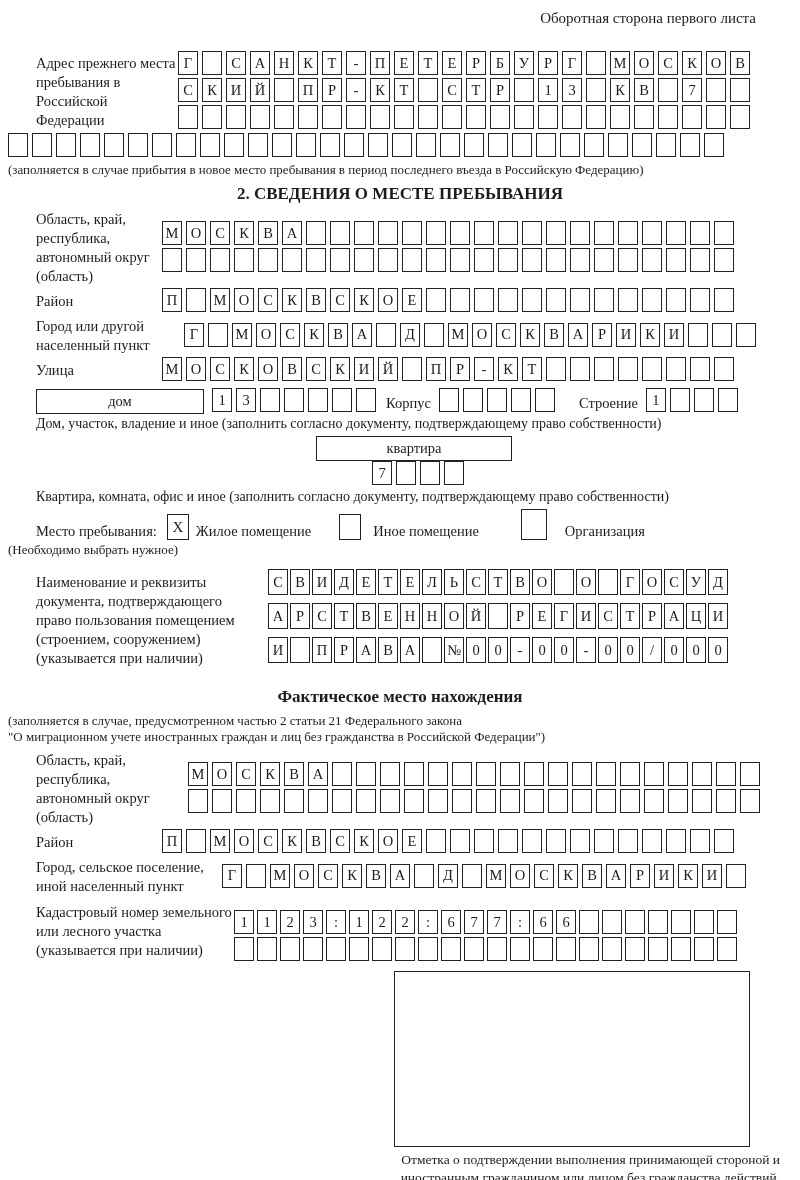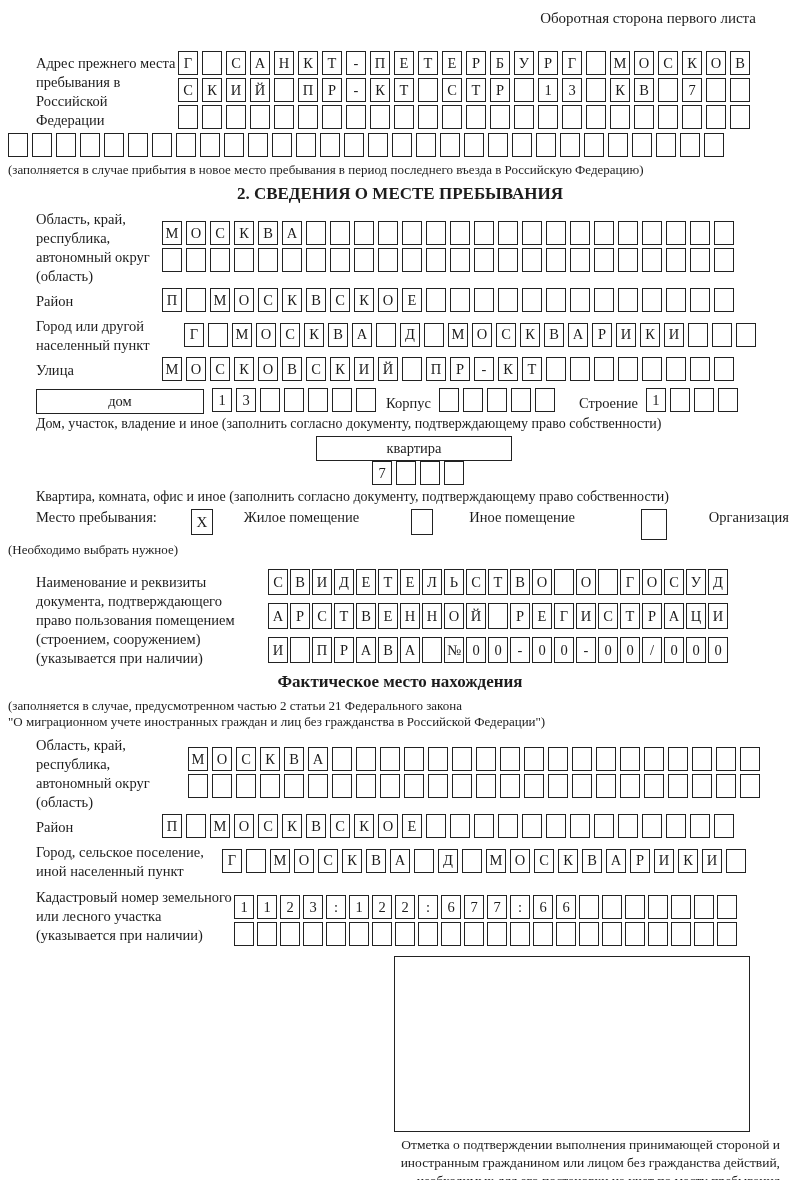--- a/index.html
+++ b/index.html
@@ -36,21 +36,21 @@
     border:1px solid #222; height:25px; display:flex; align-items:center;
     justify-content:center; font-size:14.5px; flex:0 0 auto;
   }
   .seg-label { font-size:14.5px; padding:3px 8px 0 10px; flex:0 0 auto; }
 
   .chk {
     border:1px solid #222; width:22px; height:26px; display:flex;
     align-items:center; justify-content:center; font-size:15px; flex:0 0 auto;
   }
   .chk.big { width:26px; height:31px; }
-  .mesto-row { display:flex; align-items:flex-start; margin-left:28px; margin-top:4px;gap:24px; }
+  .mesto-row { display:flex; align-items:flex-end; margin-left:28px; margin-top:4px; }
   .mesto-row .opt-label { font-size:14.5px; }
 
   .doc-rows .cells { margin-bottom:8px; }
 
   .stamp-box { border:1.5px solid #222; width:356px; height:176px; margin-left:386px; margin-top:7px; }
   .stamp-note { width:396px; margin-left:376px; text-align:right; font-size:13.5px; line-height:18px; margin-top:4px; }
 </style>
 </head>
 <body>
 
@@ -444,21 +444,21 @@
           <div class="cell">0</div>
           <div class="cell">0</div>
           <div class="cell">/</div>
           <div class="cell">0</div>
           <div class="cell">0</div>
           <div class="cell">0</div>
         </div>
     </div>
   </div>
 
-  <div class="sec-title" style="margin-top:1px;">Фактическое место нахождения</div>
+  <div class="sec-title" style="margin-top:16px;">Фактическое место нахождения</div>
   <div class="center-note" style="margin:0;">(заполняется в случае, предусмотренном частью 2 статьи 21 Федерального закона</div>
   <div class="center-note" style="margin:0 0 6px 0;">"О миграционном учете иностранных граждан и лиц без гражданства в Российской Федерации")</div>
 
   <div class="fblock pad-l">
     <div class="flabel" style="width:152px;">Область, край, республика, автономный округ (область)</div>
     <div class="rows-col">
       <div class="cells">
           <div class="cell">М</div>
           <div class="cell">О</div>
           <div class="cell">С</div>

